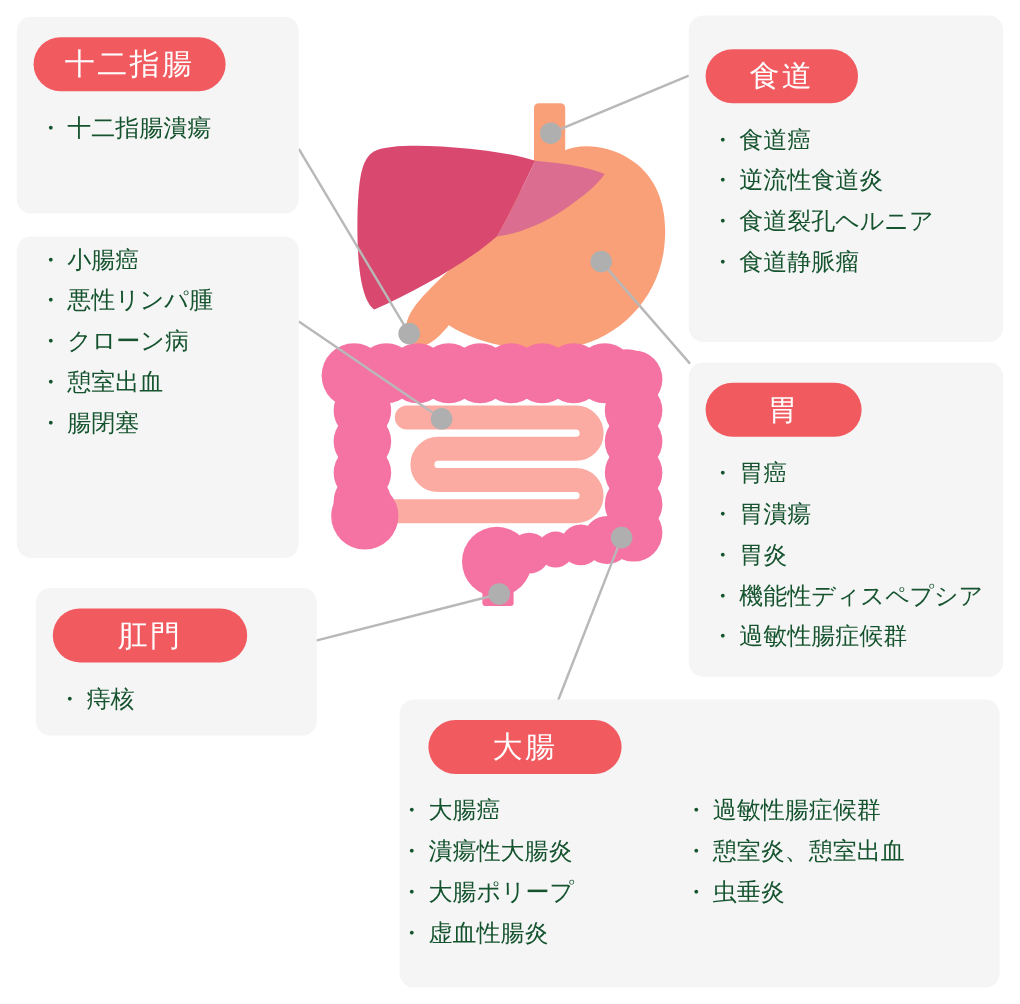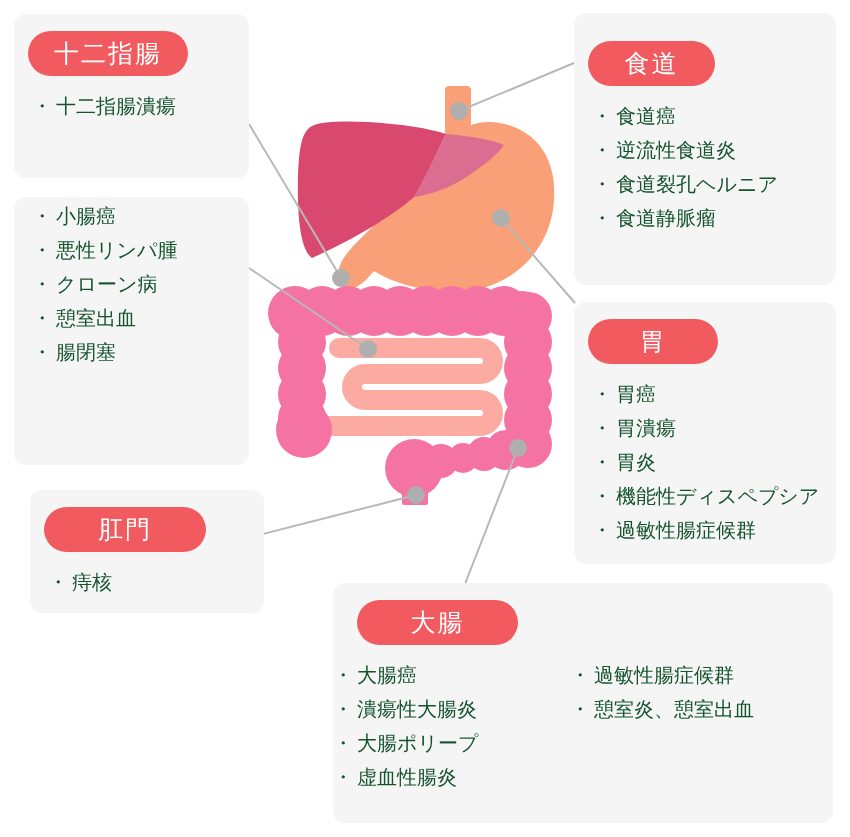--- a/index.html
+++ b/index.html
@@ -197,15 +197,16 @@
   <div class="cols">
     <div class="items col1">
       <div class="item"><span class="blt">・</span><span>大腸癌</span></div>
       <div class="item"><span class="blt">・</span><span>潰瘍性大腸炎</span></div>
       <div class="item"><span class="blt">・</span><span>大腸ポリープ</span></div>
       <div class="item"><span class="blt">・</span><span>虚血性腸炎</span></div>
     </div>
     <div class="items col2">
       <div class="item"><span class="blt">・</span><span>過敏性腸症候群</span></div>
       <div class="item"><span class="blt">・</span><span>憩室炎、憩室出血</span></div>
+      <div class="item"><span class="blt">・</span><span>虫垂炎</span></div>
     </div>
   </div>
 </div>
 
 </body></html>

